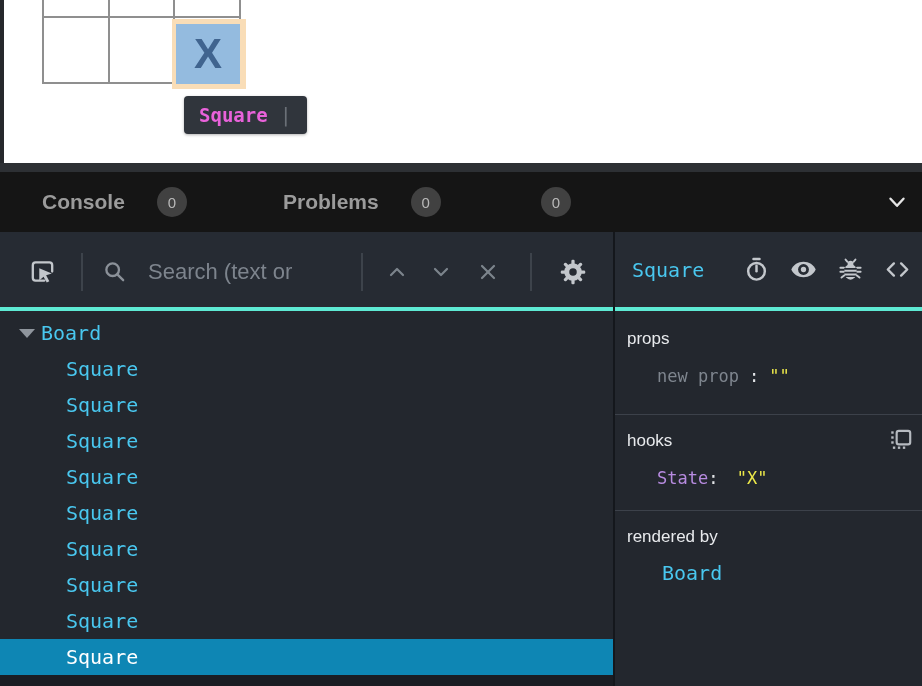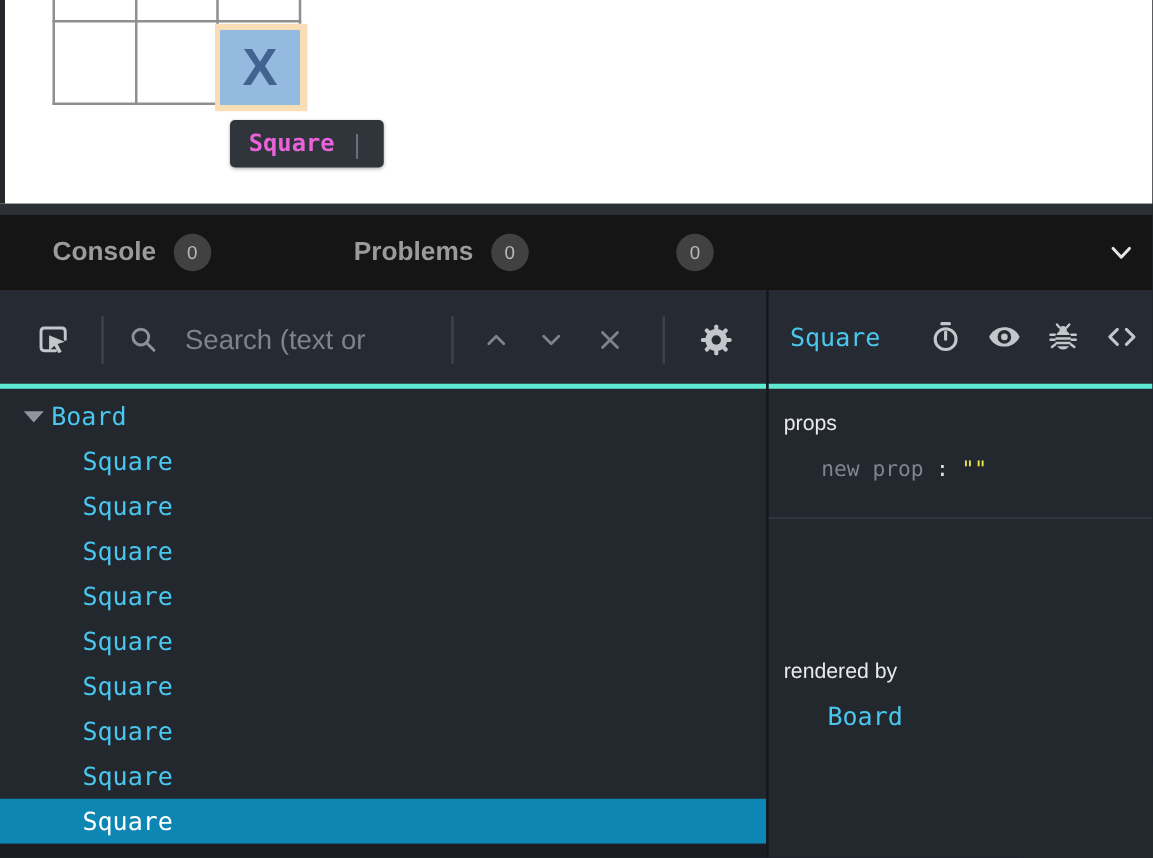--- a/index.html
+++ b/index.html
@@ -27,21 +27,21 @@
     font-family:"DejaVu Sans Mono", monospace; font-weight:bold; font-size:19px;
     box-shadow:0 1px 3px rgba(0,0,0,.3);
   }
   .tt-comp { color:#e962da; }
   .tt-sep  { color:#6a7077; font-weight:normal; font-size:20px; }
   .tt-dims { color:#d3d6da; letter-spacing:1px; }
 
   
   .top-strip { top:163px; left:0; width:922px; height:9px; background:#2d3034; }
   .tab-bar { top:172px; left:0; width:922px; height:60px; background:#151515; }
-  .tab { top:0; height:60px; display:flex; align-items:center; gap:14px;
+  .tab { top:0; height:60px; display:flex; align-items:center; gap:32px;
          color:#9b9b9b; font-size:21px; font-weight:bold; cursor:default; }
   .tab.active { color:#ffffff; }
   .tab-console { left:42px; }  .tab-problems { left:283px;text-align:right; }  .tab-react { left:541px; }
   .badge {
     width:30px; height:30px; border-radius:50%; background:#414141; color:#b9b9b9;
     font-size:15px; font-weight:normal; display:flex; align-items:center; justify-content:center;
   }
   .tabbar-chevron { right:12px; top:17px; }
 
   
@@ -270,19 +270,38 @@
       </div>
     </div>
 
     <div class="abs section sec-props">
       <div class="sec-title">props</div>
       <div class="sec-row">
         <span class="k-gray">new prop</span><span class="colon props-colon">:</span><span class="v-yellow">""</span>
       </div>
     </div>
 
+    <div class="abs section sec-hooks">
+      <div class="sec-title">hooks</div>
+      <span class="hooks-parse-icon icon-btn">
+        <svg width="26" height="26" viewBox="0 0 24 24">
+          <rect x="8" y="3.5" width="12.5" height="12.5" rx="2" fill="none" stroke="#b6bac0" stroke-width="2"></rect>
+          <g fill="#b6bac0">
+            <rect x="3" y="4" width="2.2" height="2.2"></rect>
+              <rect x="3" y="8.6" width="2.2" height="2.2"></rect>
+              <rect x="3" y="13.2" width="2.2" height="2.2"></rect>
+            <rect x="4.5" y="18" width="2.2" height="2.2"></rect>
+              <rect x="9.1" y="18" width="2.2" height="2.2"></rect>
+              <rect x="13.7" y="18" width="2.2" height="2.2"></rect>
+          </g>
+        </svg>
+      </span>
+      <div class="sec-row">
+        <span class="k-purple">State</span><span class="colon hooks-colon">:</span> <span class="v-yellow">"X"</span>
+      </div>
+    </div>
 
     <div class="abs section sec-rendered">
       <div class="sec-title">rendered by</div>
       <div class="rendered-link">Board</div>
     </div>
   </div>
 </div>
 
 </body></html>

